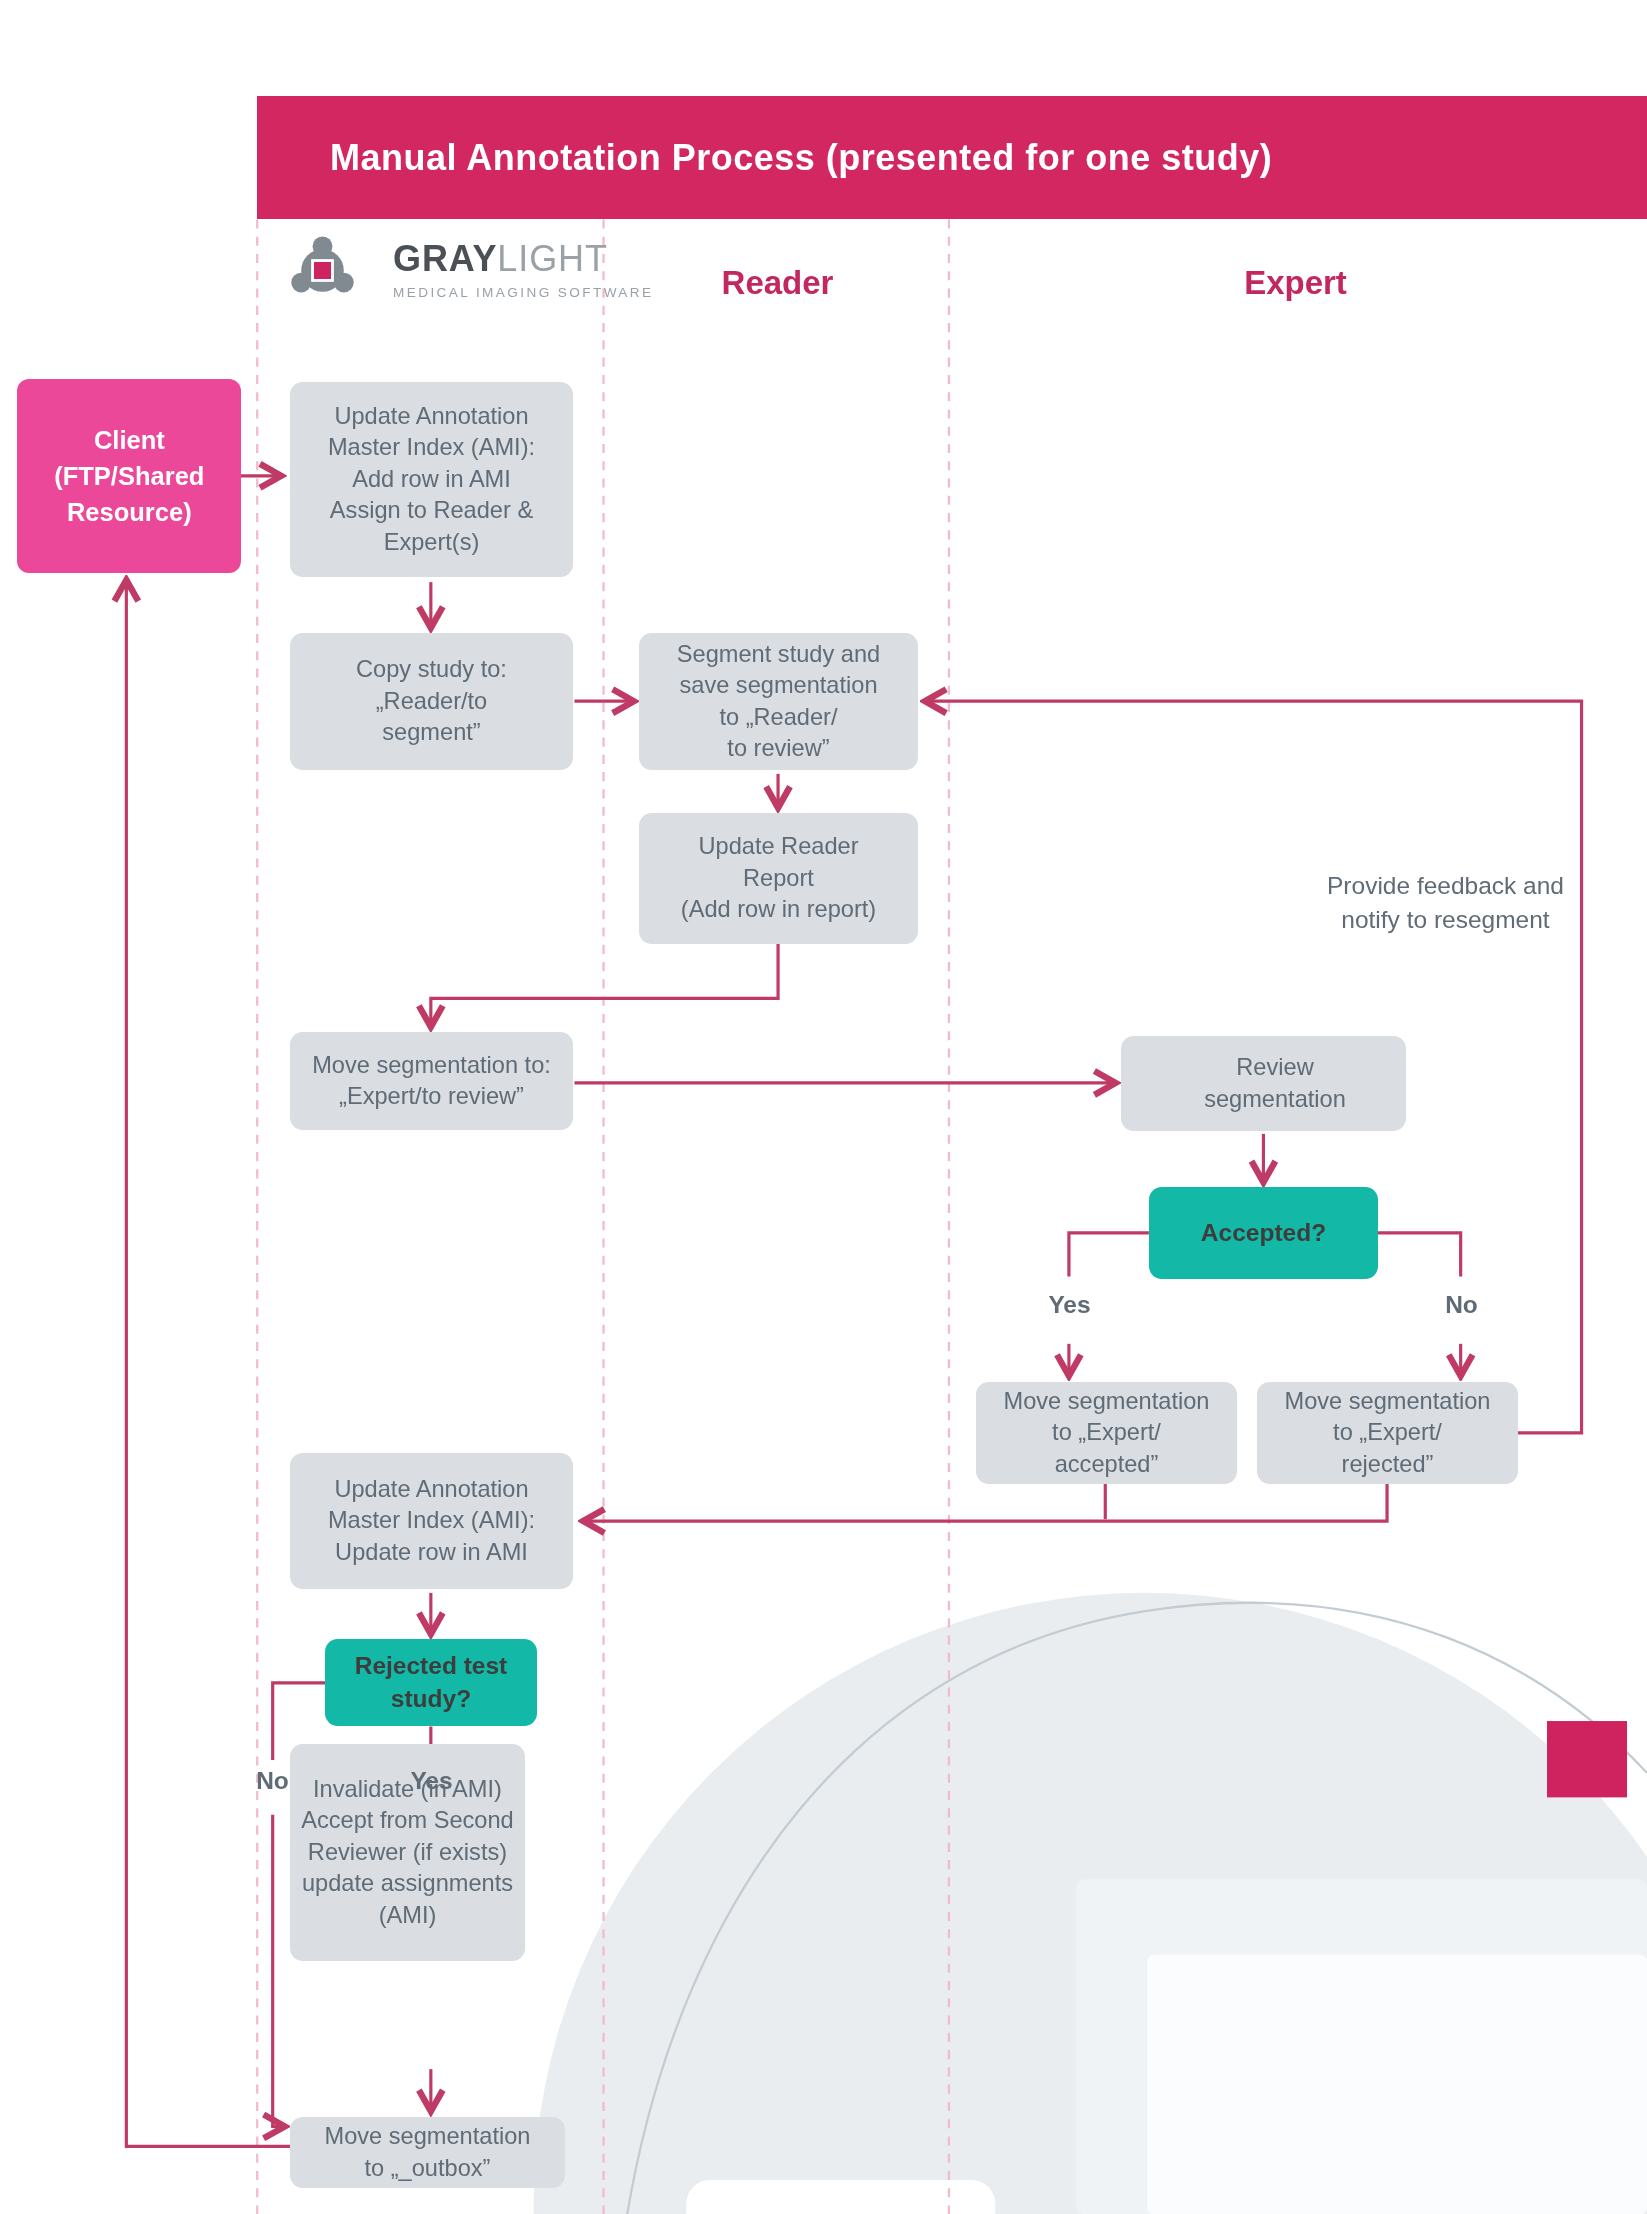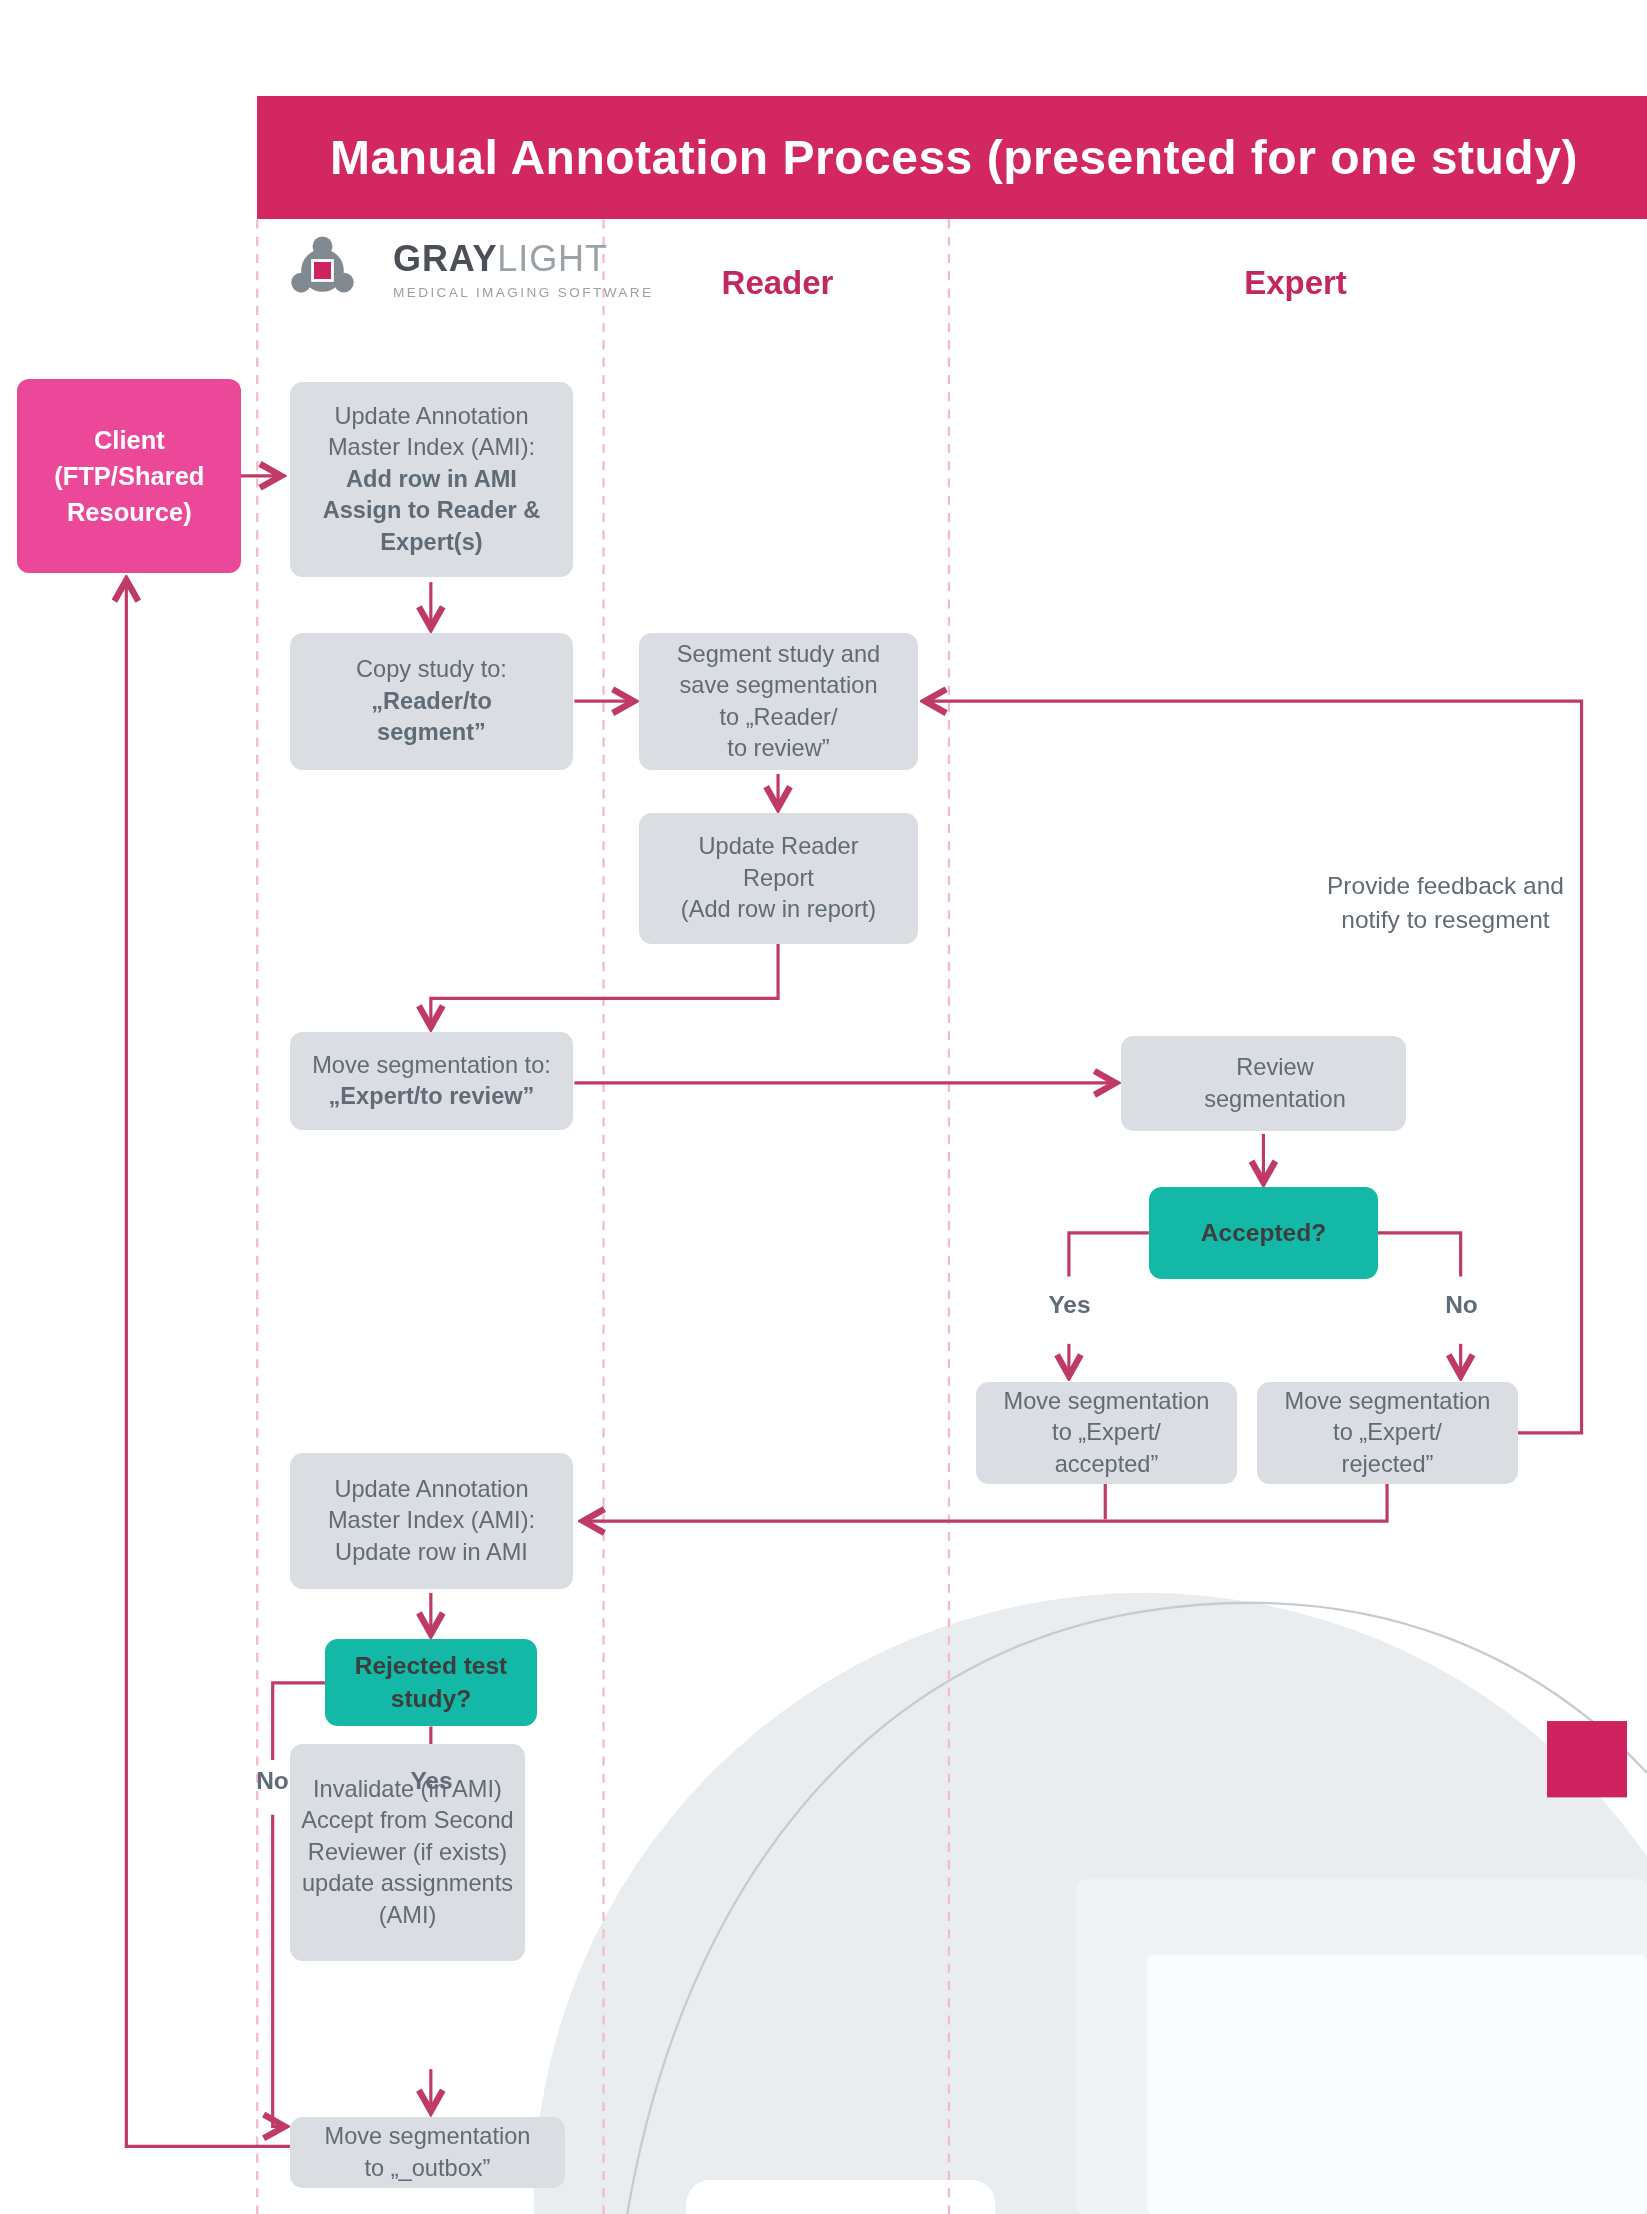--- a/index.html
+++ b/index.html
@@ -9,41 +9,41 @@
   }
   svg.layer { position:absolute; left:0; top:0; pointer-events:none; }
   .bg-layer { z-index:0; }
   .arrow-layer { z-index:1; }
 
   .header-bar {
     position:absolute; left:257px; top:96px; width:1390px; height:123px;
     background:#d22761; z-index:2; display:flex; align-items:center;
     box-sizing:border-box; padding-left:73px;
   }
-  .header-bar .title { color:#ffffff; font-size:48px; font-weight:bold; letter-spacing:0.5px; }
+  .header-bar .title { color:#ffffff; font-size:36px; font-weight:bold; letter-spacing:0.5px; }
 
   .logo { position:absolute; left:287px; top:235px; z-index:2; display:flex; align-items:flex-start;gap:24px; }
   .logo .mark { width:71px; height:71px; }
   .logo .words { margin-left:11px; padding-top:5.5px; }
   .logo .word-line { font-size:36px; letter-spacing:0.9px; line-height:1; }
   .logo .w-gray { color:#4b5056; font-weight:bold; }
   .logo .w-light { color:#9aa1a7; font-weight:normal; }
   .logo .subtitle { margin-top:8.2px; font-size:13.6px; letter-spacing:2.4px; color:#9aa1a7; }
 
   .lane-heading { position:absolute; z-index:2; width:273px; text-align:center;
     color:#c32760; font-size:33px; font-weight:bold; }
 
   .node {
     position:absolute; z-index:2; box-sizing:border-box; border-radius:12.7px;
     background:#dadde1; color:#5f6b76; font-size:23.6px; line-height:1.33;
     display:flex; flex-direction:column; align-items:center; justify-content:center;
     text-align:center; padding:7.3px 9px;
   }
   .node .pre { white-space:pre-line; display:block; }
-  .node .n-bold { font-weight:bold; }
+  .node .n-bold { font-weight:normal; }
   .node.pink { background:#14b8a6; color:#3d3d3d; font-weight:bold; font-size:24.5px; }
 
   .client-box {
     position:absolute; left:17.3px; top:379px; width:224px; height:194px; z-index:2;
     background:#ec4899; border-radius:12px; color:#ffffff; font-weight:bold;
     font-size:25.5px; line-height:1.42; display:flex; align-items:center; justify-content:center;
     text-align:center; white-space:pre-line;
   }
 
   .flow-label { position:absolute; z-index:2; width:73px; text-align:center;

